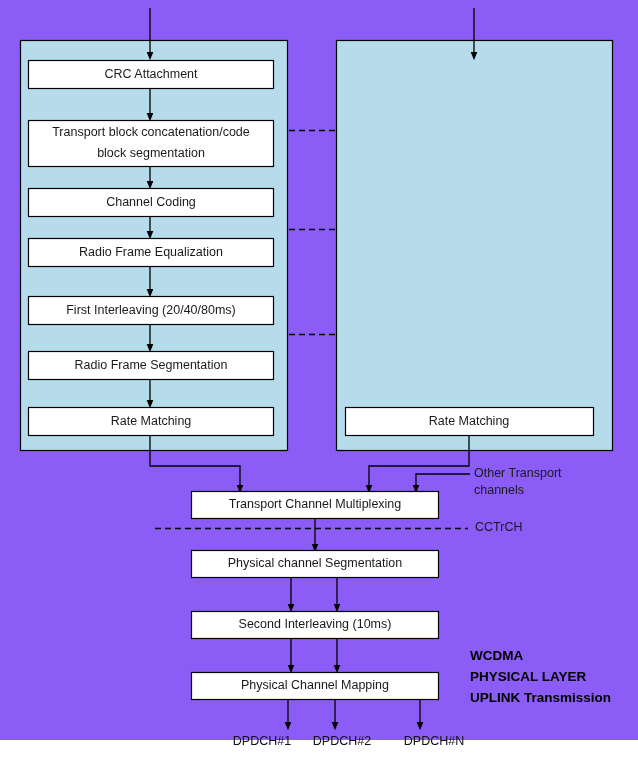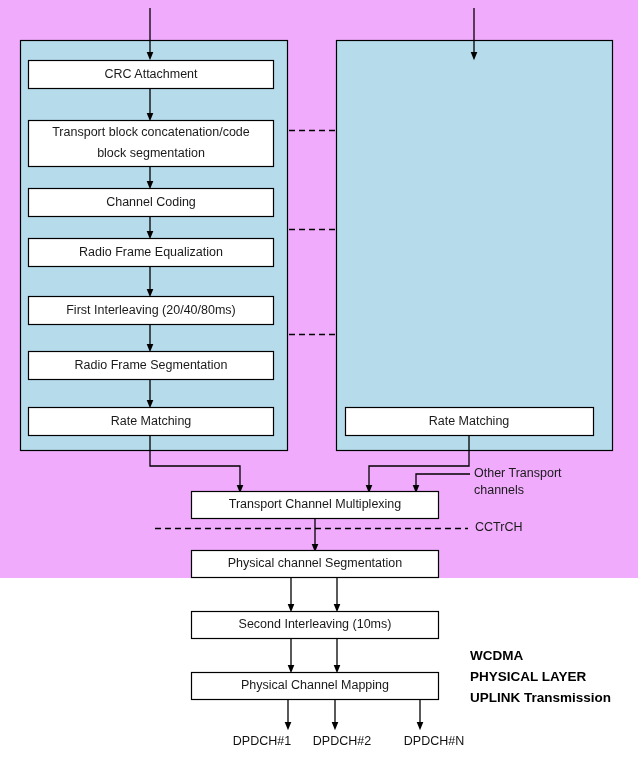--- a/index.html
+++ b/index.html
@@ -9,22 +9,22 @@
   }
   body {
     width: 638px;
     height: 767px;
     overflow: hidden;
     font-family: "Liberation Sans", sans-serif;
   }
   #diagram-root {
     position: relative;
     width: 638px;
-    height: 578px;
-    background: #f0abfc;
+    height: 740px;
+    background: #8b5cf6;
   }
   svg.diagram {
     display: block;
     width: 638px;
     height: 767px;
   }
   .panel-rect {
     fill: #b6dcec;
     stroke: #000000;
     stroke-width: 1.2;

